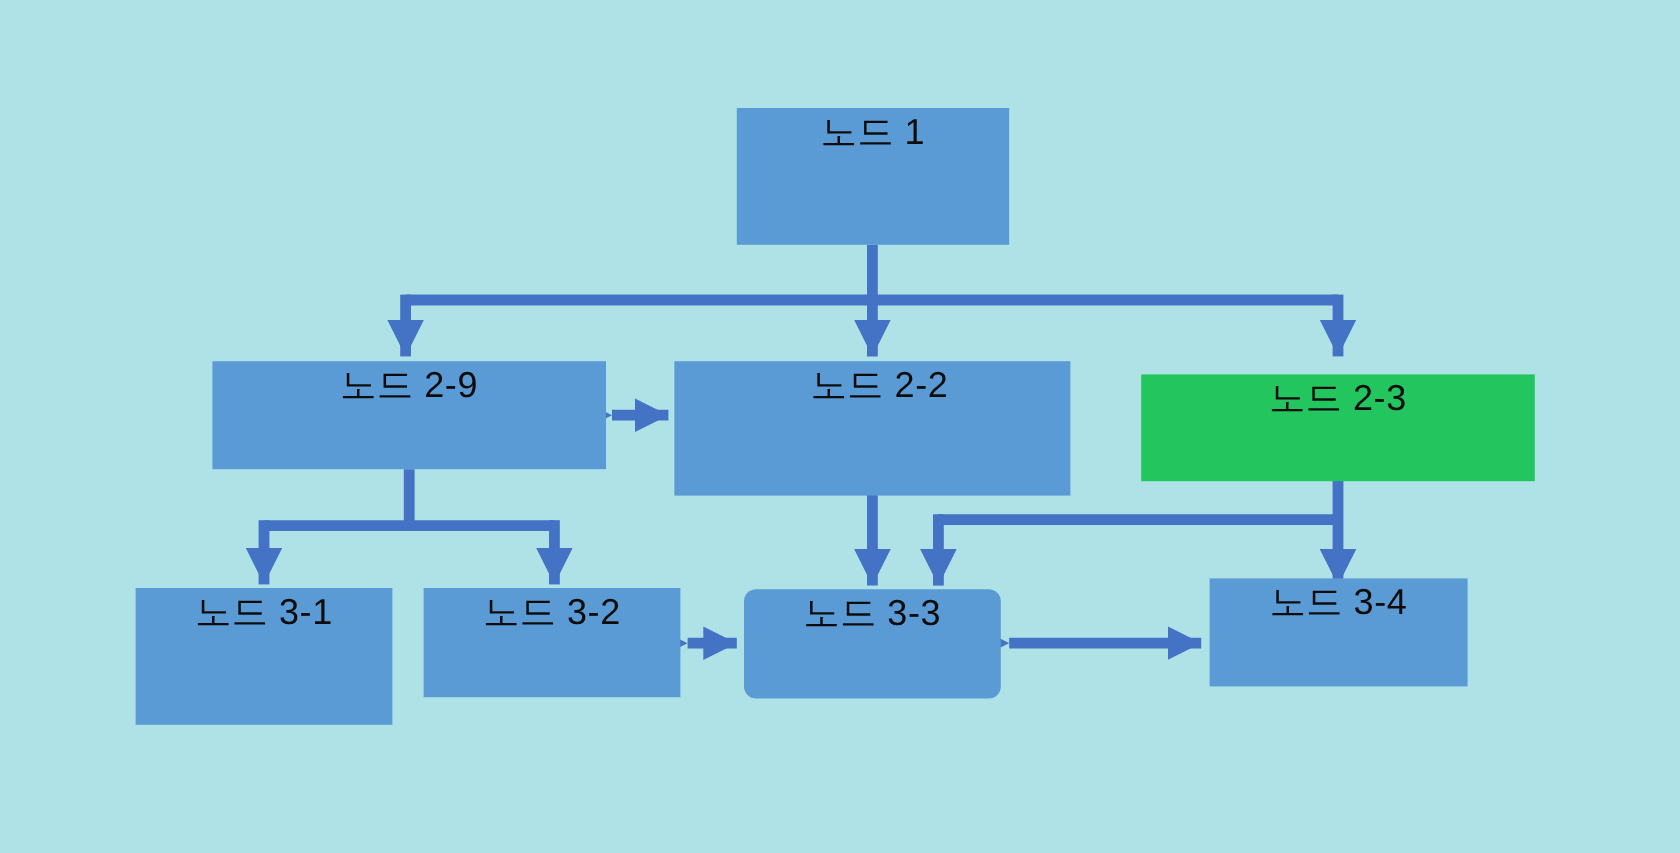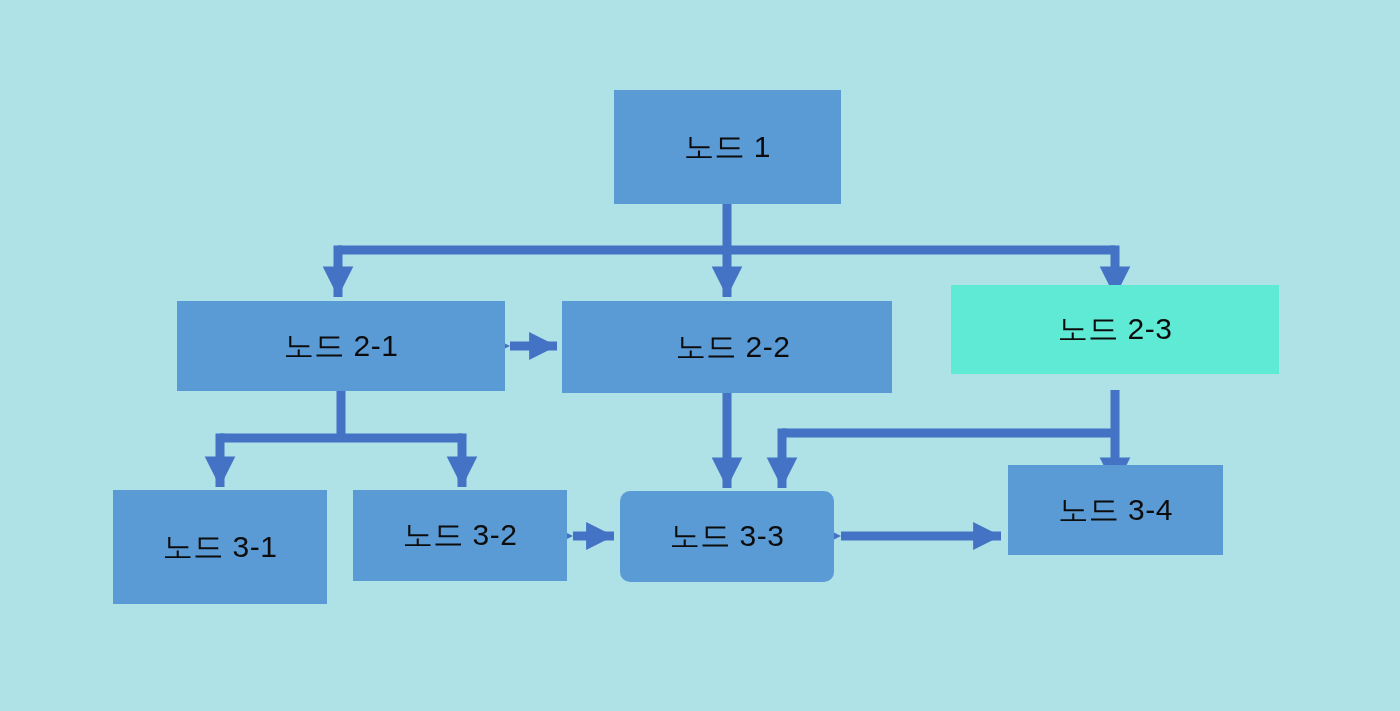--- a/index.html
+++ b/index.html
@@ -16,21 +16,20 @@
   .edges-layer {
     position: absolute;
     left: 0;
     top: 0;
     width: 1400px;
     height: 711px;
   }
   .node {
     position: absolute;
     display: flex;
-    align-items: center;
     justify-content: center;
     box-sizing: border-box;
   }
   .node span {
     font-size: 30px;
     font-weight: 500;
     letter-spacing: 0.5px;
     color: #0c0c0c;
     white-space: nowrap;
   }
@@ -74,40 +73,40 @@
 
       <path d="M841 536 H1001" marker-start="url(#ahb)" marker-end="url(#ahb)" stroke="#4472c4"></path>
     </g>
   </svg>
 
   <div class="node" style="left:614px; top:90px; width:227px; height:114px; background:#5b9bd5;">
     <span style="color: rgb(12, 12, 12);">노드 1</span>
   </div>
 
   <div class="node" style="left:177px; top:301px; width:328px; height:90px; background:#5b9bd5;">
-    <span style="color: rgb(12, 12, 12);">노드 2-1</span>
+    <span style="color: rgb(12, 12, 12);">노드 2-9</span>
   </div>
 
-  <div class="node" style="left:562px; top:301px; width:330px; height:92px; background:#5b9bd5;padding-left:12px;">
+  <div class="node" style="left:562px; top:301px; width:330px; height:112px; background:#5b9bd5;padding-left:12px;">
     <span style="color: rgb(12, 12, 12);">노드 2-2</span>
   </div>
 
-  <div class="node" style="left:951px; top:285px; width:328px; height:89px; background:#5eead4;">
+  <div class="node" style="left:951px; top:312px; width:328px; height:89px; background:#22c55e;">
     <span style="color: rgb(12, 12, 12);">노드 2-3</span>
   </div>
 
   <div class="node" style="left:113px; top:490px; width:214px; height:114px; background:#5b9bd5;">
     <span style="color: rgb(12, 12, 12);">노드 3-1</span>
   </div>
 
   <div class="node" style="left:353px; top:490px; width:214px; height:91px; background:#5b9bd5;">
     <span style="color: rgb(12, 12, 12);">노드 3-2</span>
   </div>
 
   <div class="node" style="left:620px; top:491px; width:214px; height:91px; background:#5b9bd5;border-radius:10px;">
     <span style="color: rgb(12, 12, 12);">노드 3-3</span>
   </div>
 
-  <div class="node" style="left:1008px; top:465px; width:215px; height:90px; background:#5b9bd5;">
+  <div class="node" style="left:1008px; top:482px; width:215px; height:90px; background:#5b9bd5;">
     <span style="color: rgb(12, 12, 12);">노드 3-4</span>
   </div>
 
 </div>
 
 </body></html>

